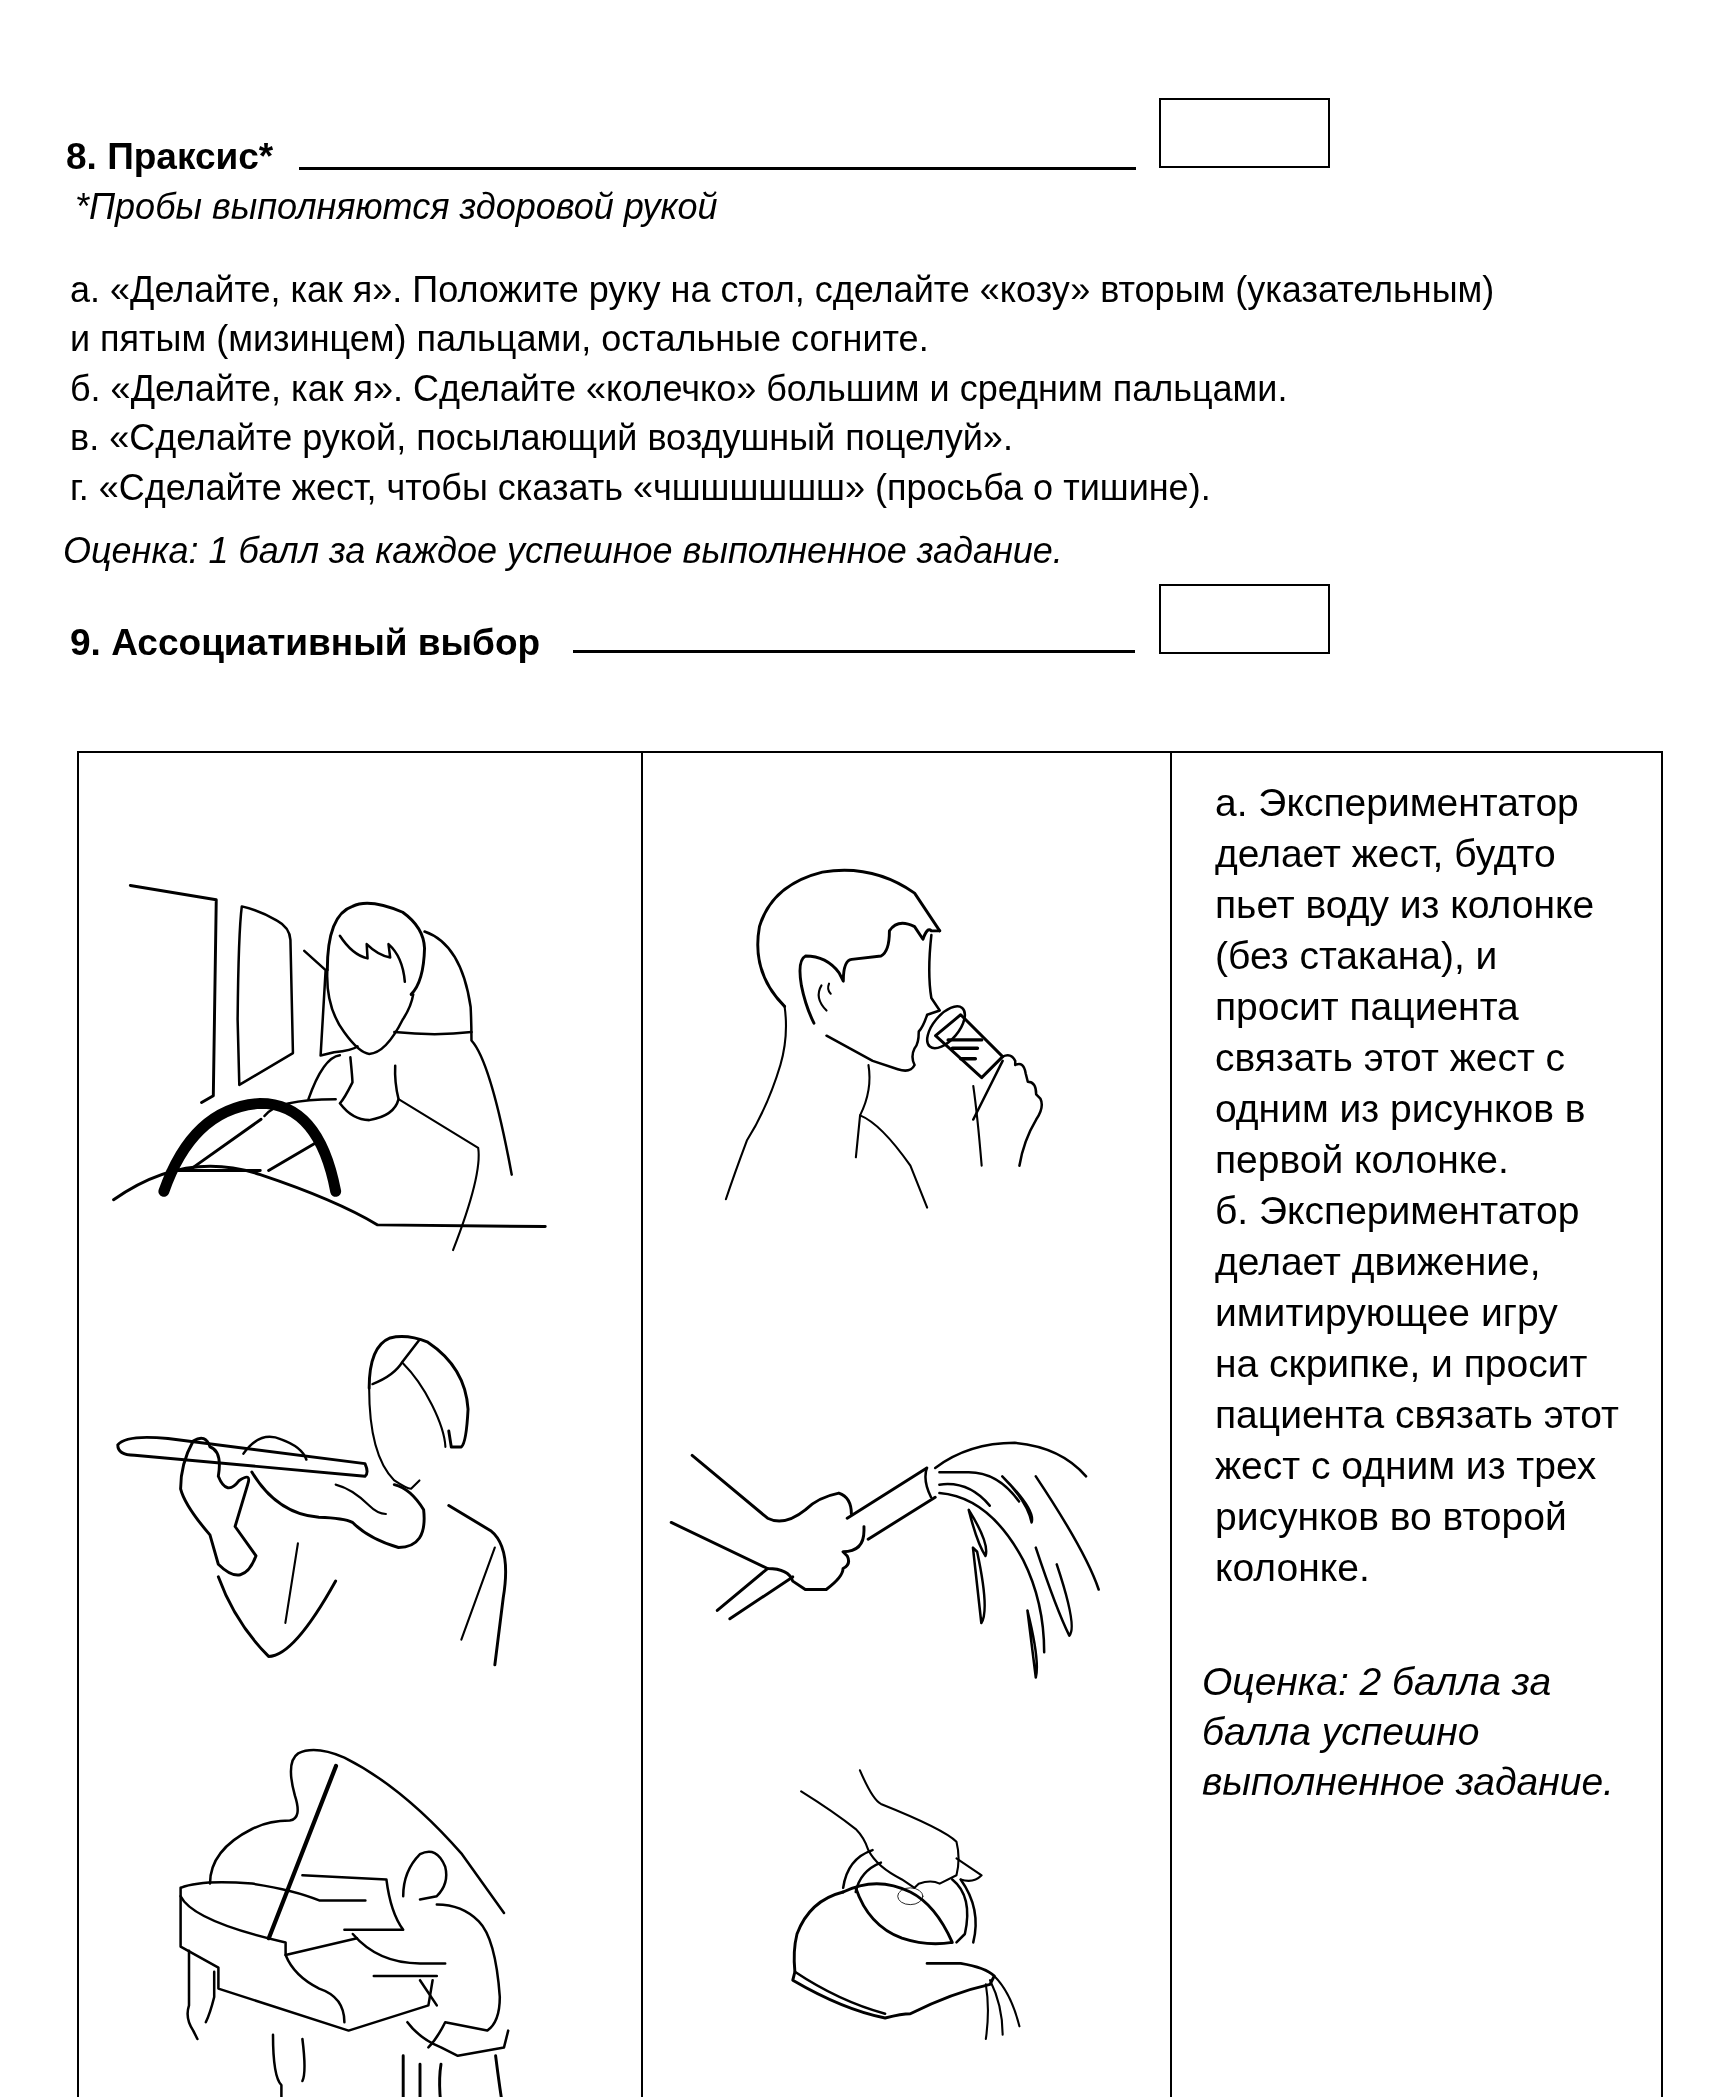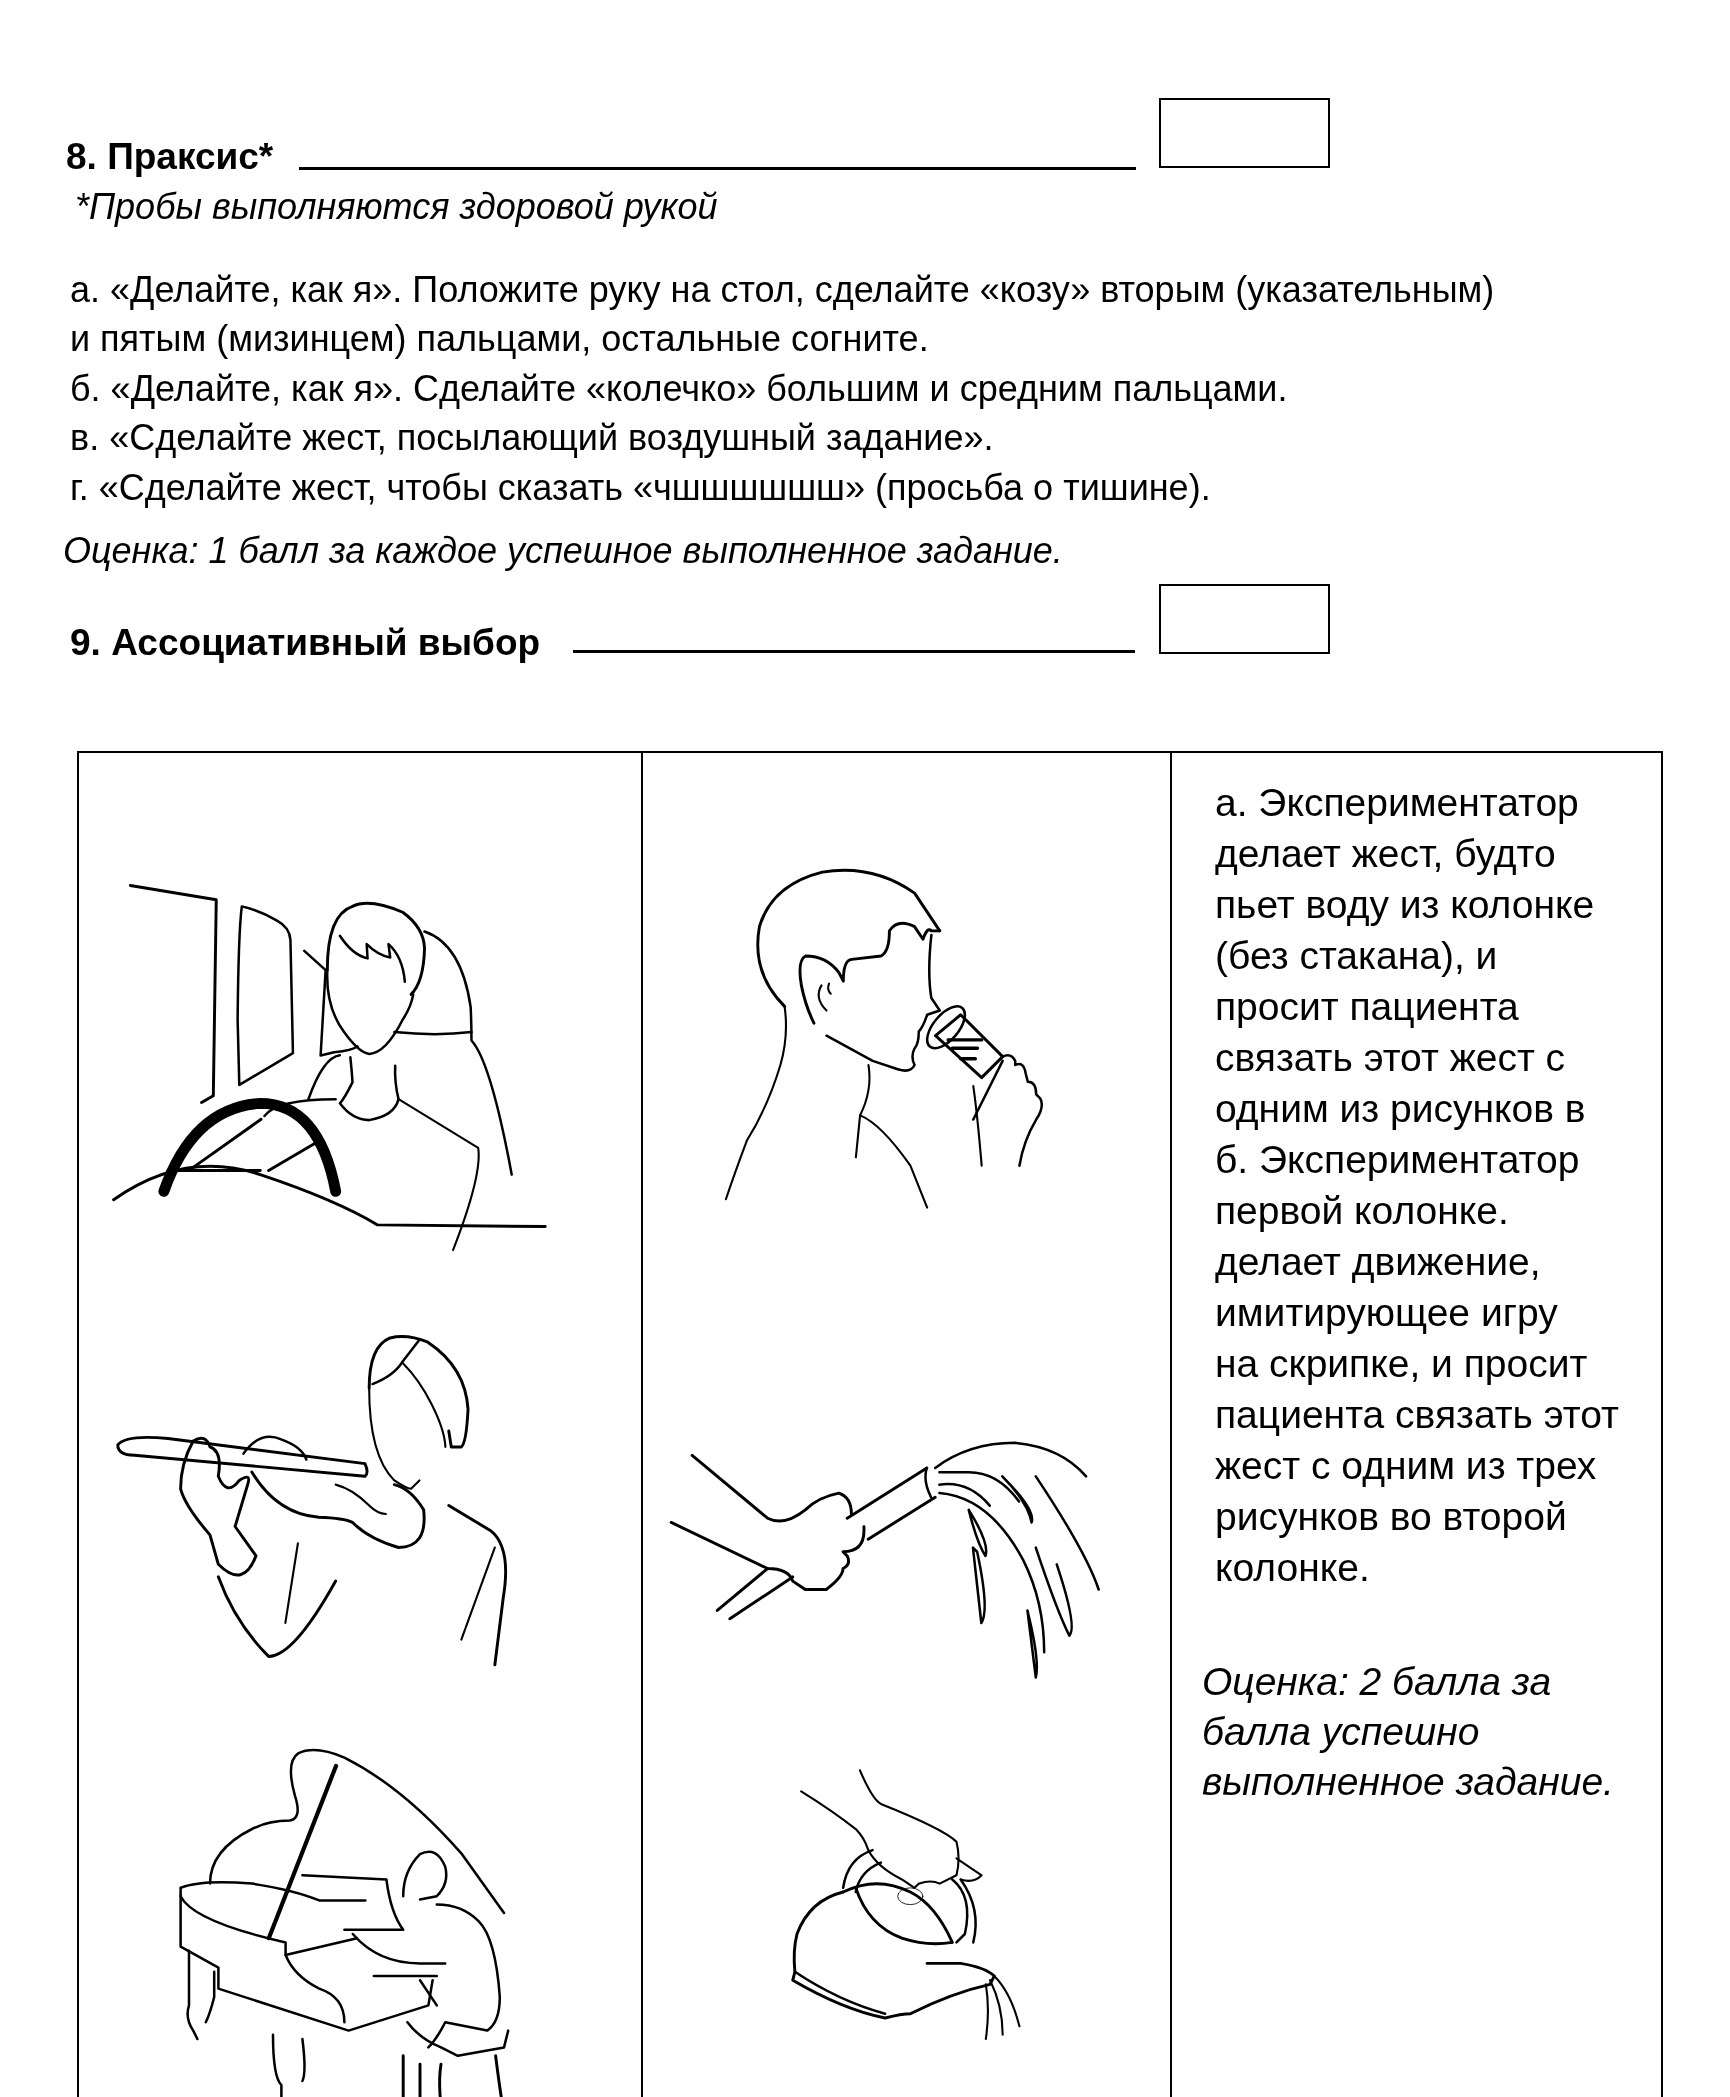--- a/index.html
+++ b/index.html
@@ -27,21 +27,21 @@
 <div class="abs h" style="left:66px; top:138px;">8. Праксис*</div>
 <div class="uline" style="left:299px; top:167px; width:837px;"></div>
 <div class="scorebox" style="left:1159px; top:98px; width:171px; height:70px;">
   <span></span>
 </div>
 <div class="abs body-text it" style="left:75px; top:189px;">*Пробы выполняются здоровой рукой</div>
 
 <div class="abs body-text" style="left:70px; top:272px;">а. «Делайте, как я». Положите руку на стол, сделайте «козу» вторым (указательным)</div>
 <div class="abs body-text" style="left:70px; top:321px;">и пятым (мизинцем) пальцами, остальные согните.</div>
 <div class="abs body-text" style="left:70px; top:371px;">б. «Делайте, как я». Сделайте «колечко» большим и средним пальцами.</div>
-<div class="abs body-text" style="left:70px; top:420px;">в. «Сделайте жест, посылающий воздушный задание».</div>
+<div class="abs body-text" style="left:70px; top:420px;">в. «Сделайте рукой, посылающий воздушный поцелуй».</div>
 <div class="abs body-text" style="left:70px; top:470px;">г. «Сделайте жест, чтобы сказать «чшшшшшш» (просьба о тишине).</div>
 
 <div class="abs body-text it" style="left:63px; top:533px;">Оценка: 1 балл за каждое успешное выполненное задание.</div>
 
 <div class="abs h" style="left:70px; top:624px;">9. Ассоциативный выбор</div>
 <div class="uline" style="left:573px; top:650px; width:562px;"></div>
 <div class="scorebox" style="left:1159px; top:584px; width:171px; height:70px;">
   <span></span>
 </div>
 
@@ -139,22 +139,22 @@
 </svg>
 
 <div class="cell-text" style="top:777px;">
   <div>а. Экспериментатор</div>
   <div>делает жест, будто</div>
   <div>пьет воду из колонке</div>
   <div>(без стакана), и</div>
   <div>просит пациента</div>
   <div>связать этот жест с</div>
   <div>одним из рисунков в</div>
+  <div>первой колонке.</div>
   <div>б. Экспериментатор</div>
-  <div>первой колонке.</div>
   <div>делает движение,</div>
   <div>имитирующее игру</div>
   <div>на скрипке, и просит</div>
   <div>пациента связать этот</div>
   <div>жест с одним из трех</div>
   <div>рисунков во второй</div>
   <div>колонке.</div>
 </div>
 
 <div class="score2">

